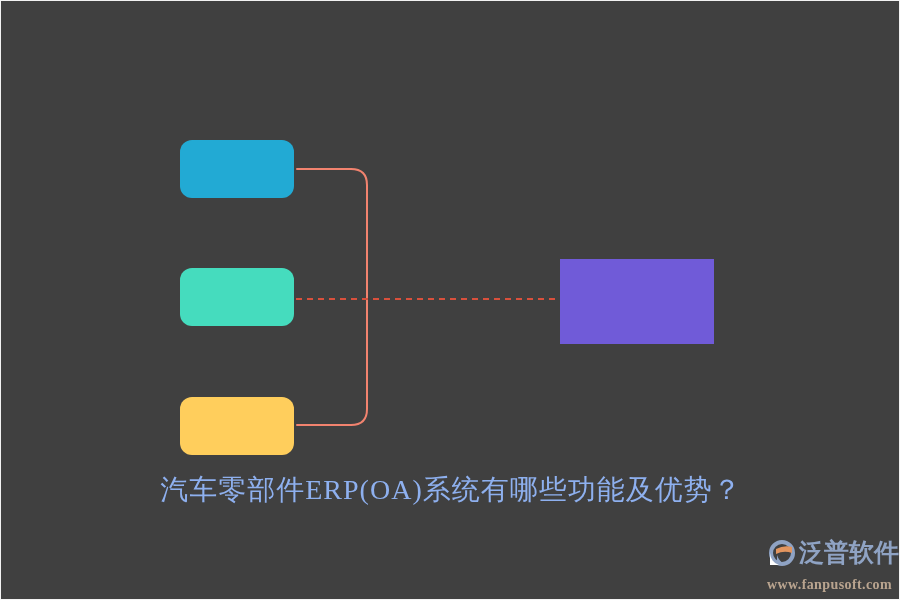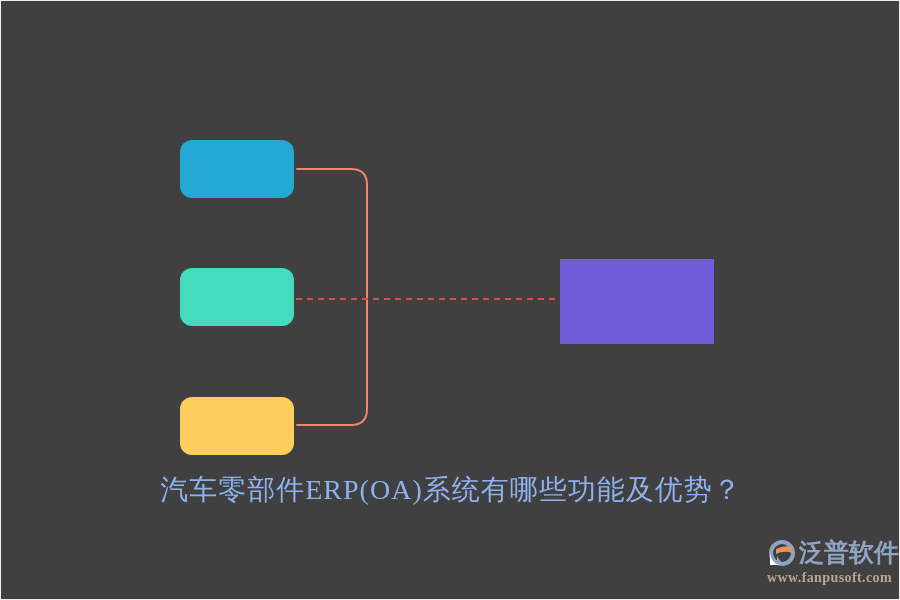--- a/index.html
+++ b/index.html
@@ -114,21 +114,21 @@
     letter-spacing: 0px;
     line-height: 30px;
     white-space: nowrap;
   }
   #brand-url {
     font-family: "Liberation Serif", serif;
     font-size: 14px;
     font-weight: bold;
     color: #b9a48f;
     letter-spacing: 0.4px;
-    margin-top: 1px;
+    margin-top: 8px;
     white-space: nowrap;
   }
 </style>
 </head>
 <body>
 
 <div id="canvas">
 
   <svg id="connectors" viewBox="0 0 900 600" xmlns="http://www.w3.org/2000/svg">
 

